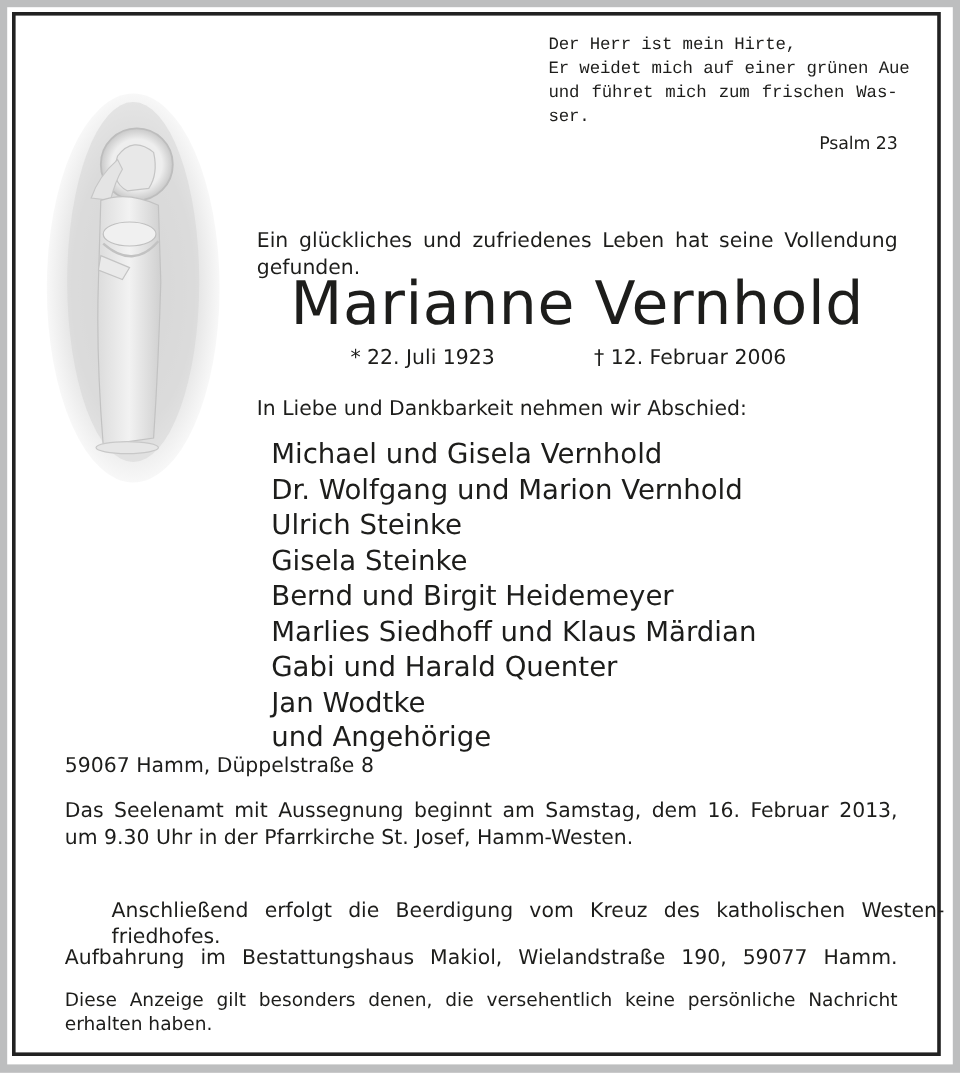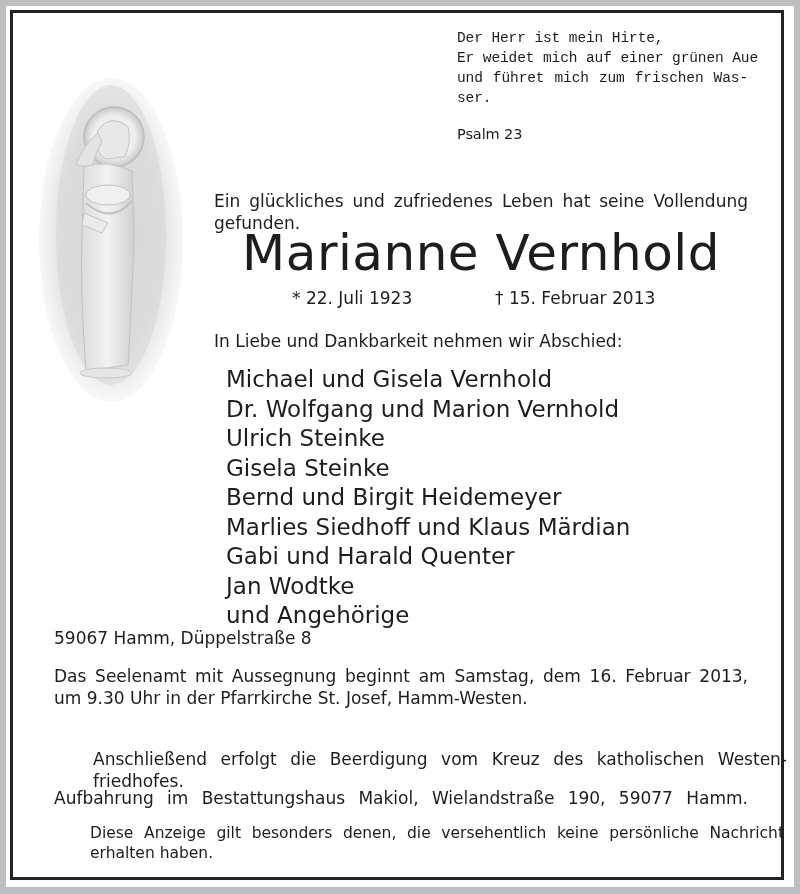--- a/index.html
+++ b/index.html
@@ -33,21 +33,21 @@
   .psalm {
     position: absolute;
     left: 457px; top: 28px;
     width: 291px;
     font-size: 14.5px;
     line-height: 20px;
     letter-spacing: -0.1px;
   }
   .psalm .line { display: block; white-space: nowrap; font-family: Liberation Mono, monospace; }
   .psalm .justify { text-align: justify; text-align-last: justify; }
-  .psalm .ref { display: block; text-align: left; margin-top: 16px; }
+  .psalm .ref { display: block; text-align: right; margin-top: 2px; }
   .intro {
     position: absolute;
     left: 214px; top: 171px;
     width: 534px;
     font-size: 17px;
     line-height: 22px;
     margin-top: 19px;
   }
   .intro .l1 { display: block; text-align: justify; text-align-last: justify; white-space: nowrap; }
   .name {
@@ -89,21 +89,21 @@
   .para {
     position: absolute;
     left: 54px;
     width: 694px;
     font-size: 17px;
     line-height: 22px;
     margin: 0;
   }
   .para .jl { display: block; text-align: justify; text-align-last: justify; white-space: nowrap; }
   .para .ll { display: block; white-space: nowrap; }
-  .small { font-size: 15.5px; line-height: 20px; margin-left: 36px; }
+  .small { font-size: 15.5px; line-height: 20px; }
 </style>
 </head>
 <body>
 
 <div class="paper"></div>
 <div class="frame"></div>
 
 <svg class="relief" viewBox="0 0 150 330" xmlns="http://www.w3.org/2000/svg">
   <defs>
     <radialGradient id="fade" cx="50%" cy="50%" r="55%">
@@ -148,21 +148,21 @@
 </div>
 
 <div class="intro">
   <span class="l1">Ein glückliches und zufriedenes Leben hat seine Vollendung</span>
   <span>gefunden.</span>
 </div>
 
 <h1 class="name">Marianne Vernhold</h1>
 
 <div class="dates birth">* 22. Juli 1923</div>
-<div class="dates death">† 15. Februar 2013</div>
+<div class="dates death">† 12. Februar 2006</div>
 
 <div class="farewell">In Liebe und Dankbarkeit nehmen wir Abschied:</div>
 
 <ul class="mourners">
   <li>Michael und Gisela Vernhold</li>
   <li>Dr. Wolfgang und Marion Vernhold</li>
   <li>Ulrich Steinke</li>
   <li>Gisela Steinke</li>
   <li>Bernd und Birgit Heidemeyer</li>
   <li>Marlies Siedhoff und Klaus Märdian</li>

